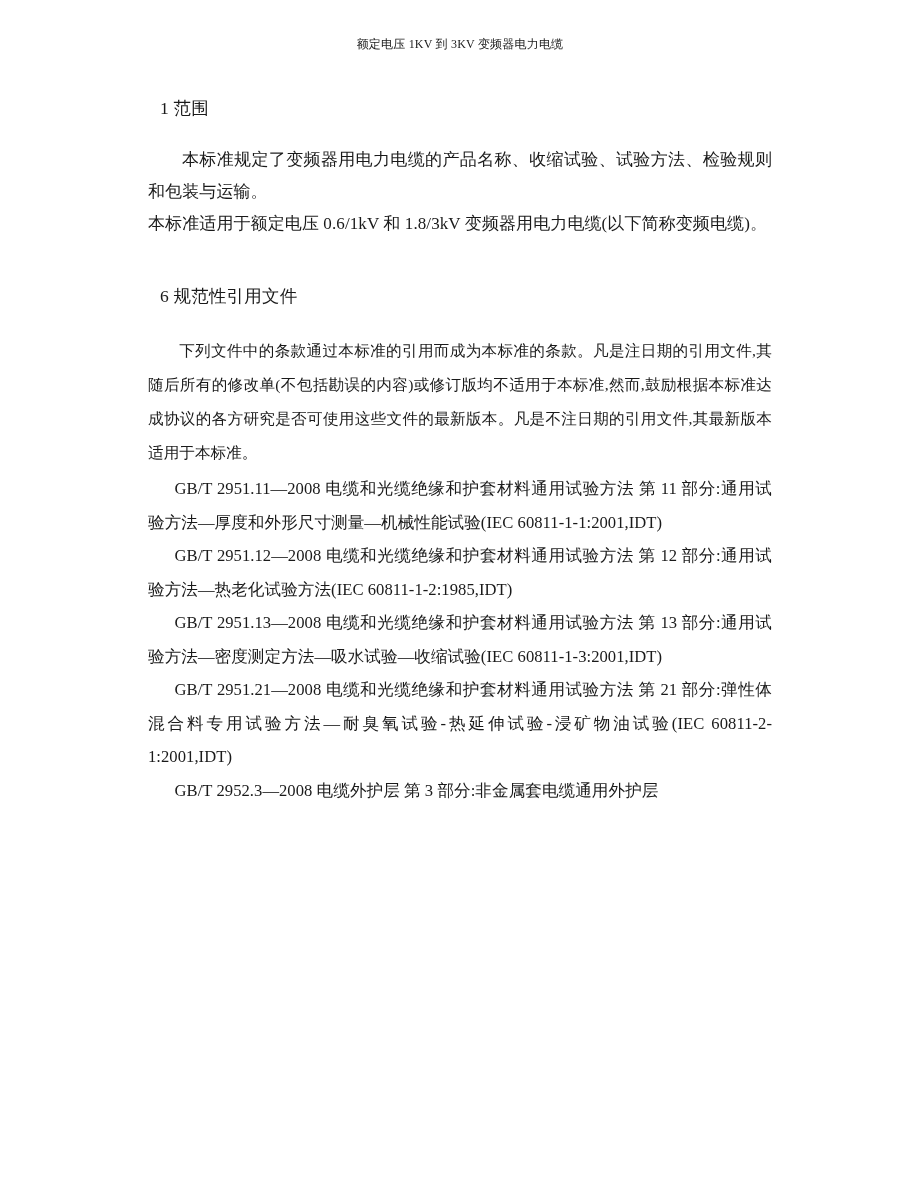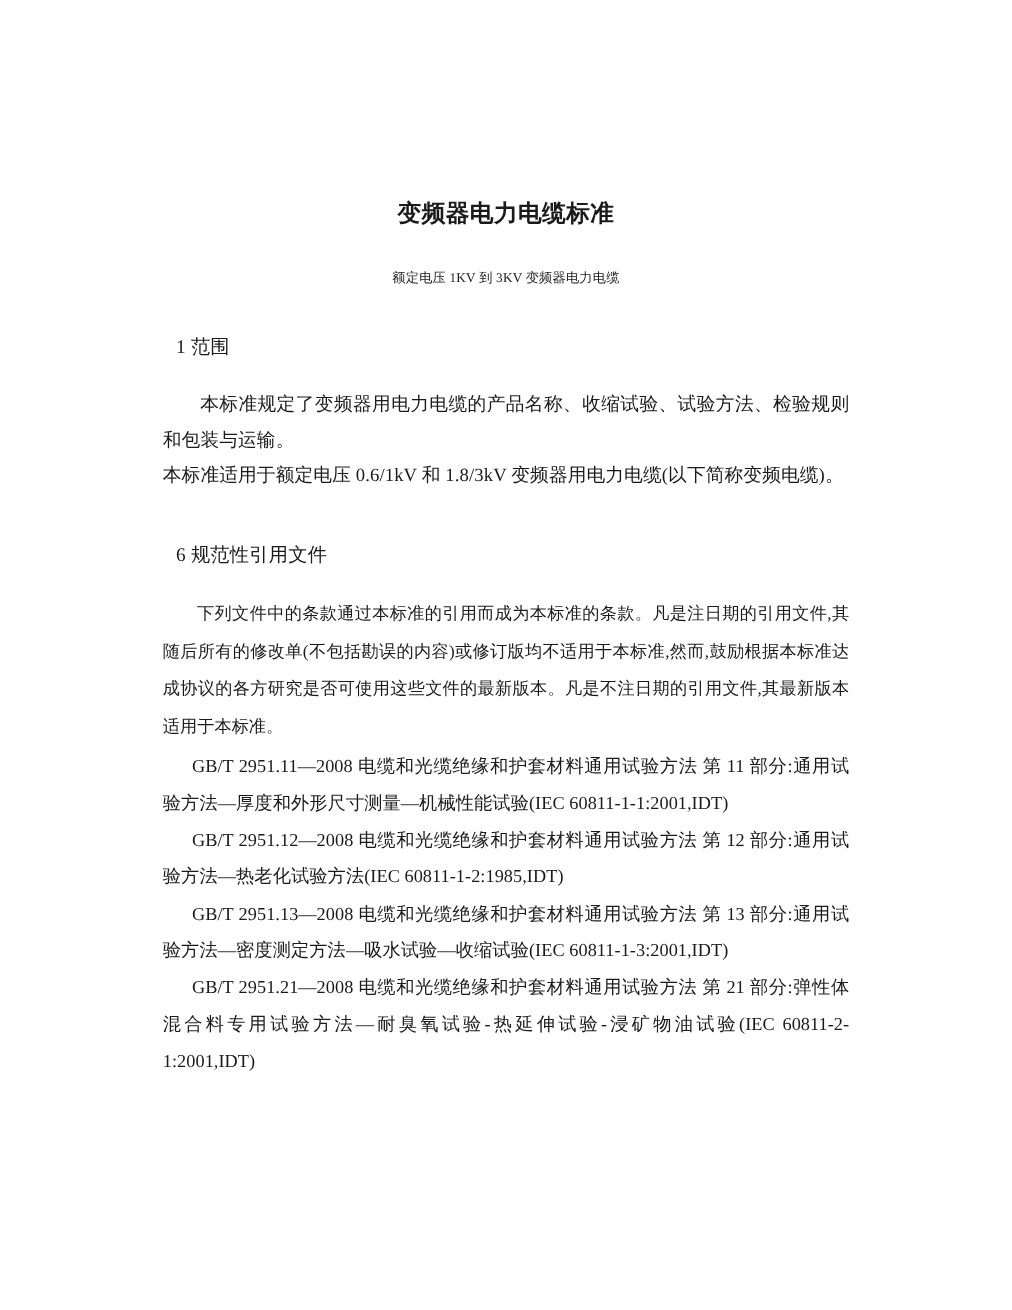--- a/index.html
+++ b/index.html
@@ -91,35 +91,35 @@
     letter-spacing: 0.05px;
   }
   .ref-item:first-child { margin-top: 2px; }
 </style>
 </head>
 <body>
 
 <div class="page">
   <div class="content">
 
-    <h1 class="doc-title">变频器电力电缆标准</h1>
 
     <p class="doc-subtitle">额定电压 1KV 到 3KV 变频器电力电缆</p>
 
     <h2 class="section-heading sec1-heading">1    范围</h2>
 
     <p class="body-para indent2 sec1-p1">本标准规定了变频器用电力电缆的产品名称、收缩试验、试验方法、检验规则和包装与运输。</p>
 
     <p class="body-para sec1-p2">本标准适用于额定电压 0.6/1kV 和 1.8/3kV 变频器用电力电缆(以下简称变频电缆)。</p>
 
     <h2 class="section-heading sec2-heading">6    规范性引用文件</h2>
 
     <p class="sec2-para">下列文件中的条款通过本标准的引用而成为本标准的条款。凡是注日期的引用文件,其随后所有的修改单(不包括勘误的内容)或修订版均不适用于本标准,然而,鼓励根据本标准达成协议的各方研究是否可使用这些文件的最新版本。凡是不注日期的引用文件,其最新版本适用于本标准。</p>
 
     <ul class="ref-list">
       <li class="ref-item">GB/T 2951.11—2008    电缆和光缆绝缘和护套材料通用试验方法 第 11 部分:通用试验方法—厚度和外形尺寸测量—机械性能试验(IEC 60811-1-1:2001,IDT)</li>
       <li class="ref-item">GB/T 2951.12—2008    电缆和光缆绝缘和护套材料通用试验方法 第 12 部分:通用试验方法—热老化试验方法(IEC 60811-1-2:1985,IDT)</li>
       <li class="ref-item">GB/T 2951.13—2008    电缆和光缆绝缘和护套材料通用试验方法 第 13 部分:通用试验方法—密度测定方法—吸水试验—收缩试验(IEC 60811-1-3:2001,IDT)</li>
       <li class="ref-item">GB/T 2951.21—2008    电缆和光缆绝缘和护套材料通用试验方法 第 21 部分:弹性体混合料专用试验方法—耐臭氧试验-热延伸试验-浸矿物油试验(IEC 60811-2-1:2001,IDT)</li>
+      <li class="ref-item">GB/T 2952.3—2008    电缆外护层 第 3 部分:非金属套电缆通用外护层</li>
     </ul>
 
   </div>
 </div>
 
 </body></html>

